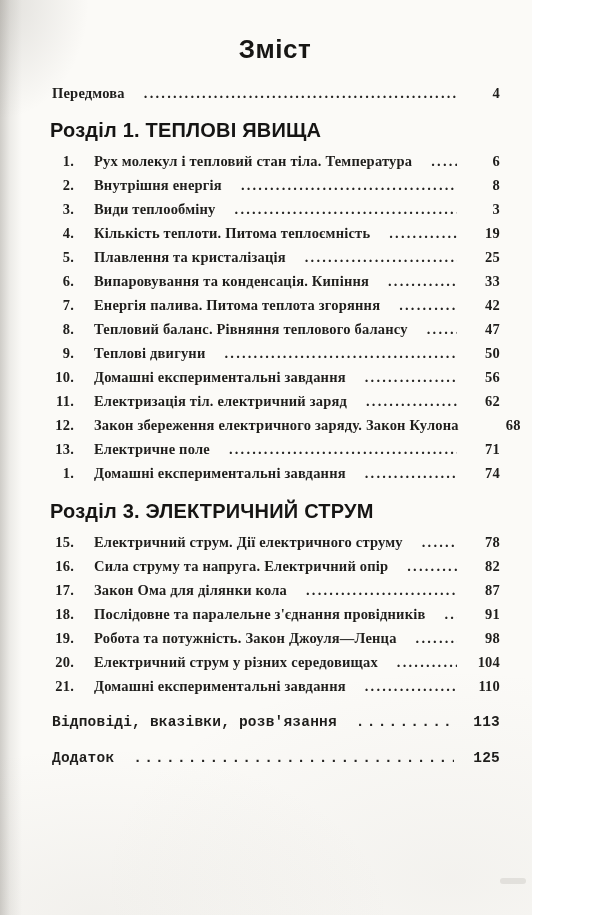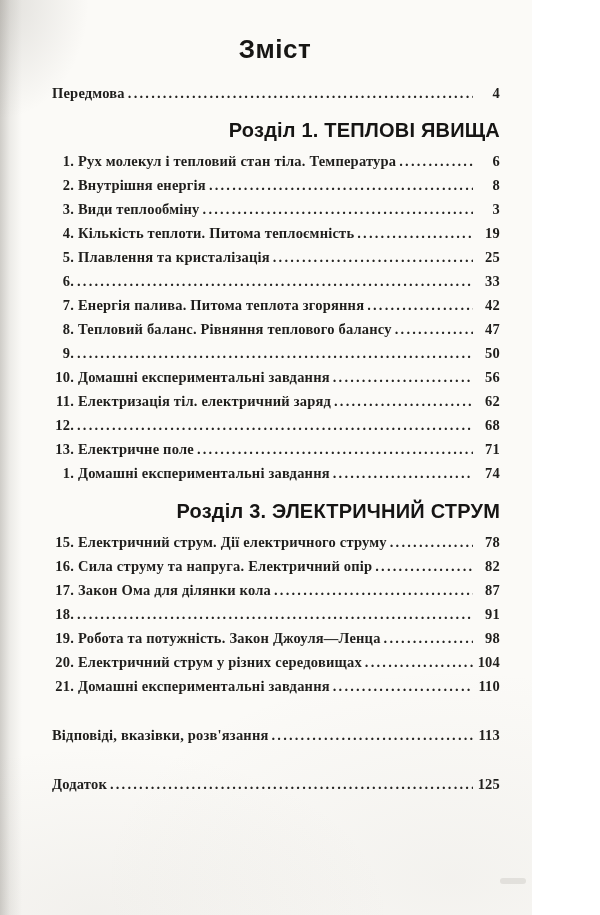--- a/index.html
+++ b/index.html
@@ -41,39 +41,40 @@
     margin: 0 0 16px 0;
     text-align: center;
     font-family: "Liberation Sans", sans-serif;
     font-weight: bold;
     font-size: 26px;
     letter-spacing: 0.5px;
     color: #171614;
   }
   .section-heading {
     margin: 14px 0 7px 0;
-    text-align: right;
+    text-align: left;
     font-family: "Liberation Sans", sans-serif;
     font-weight: bold;
     font-size: 20px;
     letter-spacing: 0.2px;
     color: #161514;
     line-height: 24px;
   }
   .sec-1 .section-heading { margin-top: 13px; }
   .sec-3 .section-heading { }
 
   .row {
     display: flex;
     align-items: center;
     font-size: 14.5px;
     font-weight: bold;
     line-height: 24px;
     letter-spacing: 0.2px;
     white-space: nowrap;
+    gap: 16px;
   }
   .num {
     flex: none;
     width: 24px;
     text-align: right;
   }
   .label { flex: none; margin-left: 4px; }
   .row.nonum .label { margin-left: 2px; }
   .dots {
     flex: 1 1 auto;
@@ -84,21 +85,21 @@
   }
   .dots::after {
     content: "..........................................................................................................................................";
   }
   .pagenum {
     flex: none;
     margin-left: 3px;
     min-width: 24px;
     text-align: right;
   }
-  .back-rows .row { margin-top: 25px; }
+  .back-rows .row { margin-top: 12px; font-family: Liberation Mono, monospace; }
   .front-row { margin-bottom: 0; }
 </style>
 </head>
 <body>
 
 <div class="page">
   <div class="scan-edge"></div>
   <div class="scan-corner"></div>
 
   <div class="content">
@@ -139,37 +140,39 @@
         <span class="pagenum">19</span>
       </div>
       <div class="row">
         <span class="num">5.</span>
         <span class="label">Плавлення та кристалізація</span>
         <span class="dots"></span>
         <span class="pagenum">25</span>
       </div>
       <div class="row">
         <span class="num">6.</span>
+        <span class="label">Випаровування та конденсація. Кипіння</span>
         <span class="dots"></span>
         <span class="pagenum">33</span>
       </div>
       <div class="row">
         <span class="num">7.</span>
         <span class="label">Енергія палива. Питома теплота згоряння</span>
         <span class="dots"></span>
         <span class="pagenum">42</span>
       </div>
       <div class="row">
         <span class="num">8.</span>
         <span class="label">Тепловий баланс. Рівняння теплового балансу</span>
         <span class="dots"></span>
         <span class="pagenum">47</span>
       </div>
       <div class="row">
         <span class="num">9.</span>
+        <span class="label">Теплові двигуни</span>
         <span class="dots"></span>
         <span class="pagenum">50</span>
       </div>
       <div class="row">
         <span class="num">10.</span>
         <span class="label">Домашні експериментальні завдання</span>
         <span class="dots"></span>
         <span class="pagenum">56</span>
       </div>
     </div>
@@ -177,20 +180,21 @@
     <div class="section sec-2">
 
       <div class="row">
         <span class="num">11.</span>
         <span class="label">Електризація тіл. електричний заряд</span>
         <span class="dots"></span>
         <span class="pagenum">62</span>
       </div>
       <div class="row">
         <span class="num">12.</span>
+        <span class="label">Закон збереження електричного заряду. Закон Кулона</span>
         <span class="dots"></span>
         <span class="pagenum">68</span>
       </div>
       <div class="row">
         <span class="num">13.</span>
         <span class="label">Електричне поле</span>
         <span class="dots"></span>
         <span class="pagenum">71</span>
       </div>
       <div class="row">
@@ -217,20 +221,21 @@
         <span class="pagenum">82</span>
       </div>
       <div class="row">
         <span class="num">17.</span>
         <span class="label">Закон Ома для ділянки кола</span>
         <span class="dots"></span>
         <span class="pagenum">87</span>
       </div>
       <div class="row">
         <span class="num">18.</span>
+        <span class="label">Послідовне та паралельне з'єднання провідників</span>
         <span class="dots"></span>
         <span class="pagenum">91</span>
       </div>
       <div class="row">
         <span class="num">19.</span>
         <span class="label">Робота та потужність. Закон Джоуля—Ленца</span>
         <span class="dots"></span>
         <span class="pagenum">98</span>
       </div>
       <div class="row">

